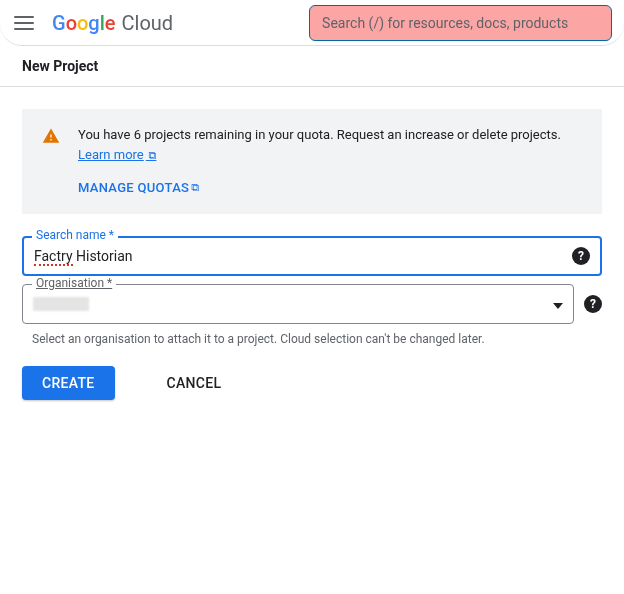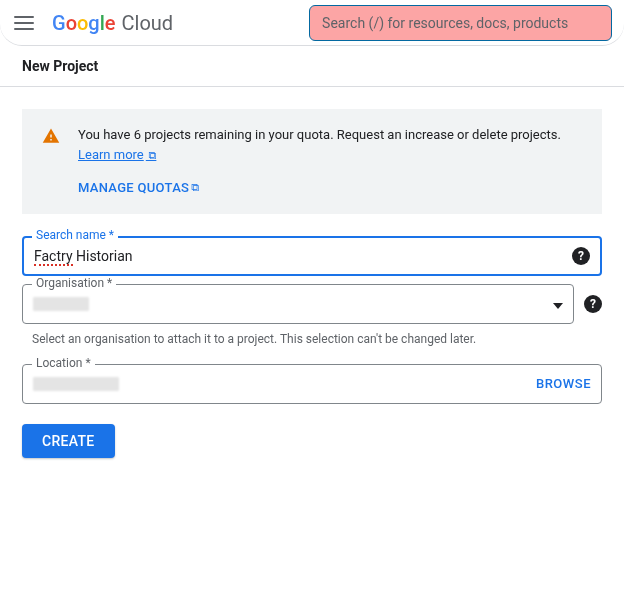--- a/index.html
+++ b/index.html
@@ -16,21 +16,21 @@
 .content { padding: 22px; }
 .notice { background: #f1f3f4; padding: 16px 20px; display: flex; gap: 18px; margin-bottom: 22px; }
 .notice-icon { color: #e37400; font-size: 16px; margin-top: 2px; }
 .notice-body { font-size: 13px; color: #202124; line-height: 1.5; }
 .notice-body a { color: #1a73e8; text-decoration: none; }
 .notice-body a.underline { text-decoration: underline; }
 .ext-icon { font-size: 11px; margin-left: 2px; }
 .manage-link { display: inline-flex; align-items: center; margin-top: 14px; color: #1a73e8; text-decoration: underline; font-weight: 500; font-size: 13px; letter-spacing: 0.3px; justify-content: space-between; }
 .field { margin-bottom: 8px; position: relative; }
 .field-label { position: absolute; top: -8px; left: 10px; background: #fff; padding: 0 4px; font-size: 12px; color: #1a73e8; z-index: 2; }
-.field-label.gray { color: #5f6368; }
+.field-label.gray { color: #5f6368; text-decoration: underline; }
 .input-wrap { border: 2px solid #1a73e8; border-radius: 4px; display: flex; align-items: center; padding: 8px 10px; height: 40px; }
 .input-wrap.gray { border: 1px solid #80868b; }
 .help-icon { width: 18px; height: 18px; background: #202124; color: #fff; border-radius: 50%; display: flex; align-items: center; justify-content: center; font-size: 12px; font-weight: bold; cursor: pointer; }
 .help-icon.outside { margin-left: 10px; }
 .helper { font-size: 12px; color: #5f6368; margin-top: 6px; margin-bottom: 18px; padding-left: 10px; }
 .helper .strong { color: #202124; }
 .helper .edit { color: #1a73e8; font-weight: 500; margin-left: 10px; letter-spacing: 0.5px; cursor: pointer; }
 .org-row { display: flex; align-items: center; }
 .org-row .input-wrap { flex: 1; }
 .dropdown-icon { margin-left: auto; }
@@ -99,28 +99,21 @@
         <div class="redacted"></div>
         <div class="dropdown-icon">
           <svg width="10" height="6" viewBox="0 0 10 6">
               <path fill="#202124" d="M0 0l5 6 5-6z"></path>
             </svg>
         </div>
       </div>
       <div class="help-icon outside">?</div>
     </div>
   </div>
-  <div class="helper">Select an organisation to attach it to a project. This selection can't be changed later.</div>
+  <div class="helper">Select an organisation to attach it to a project. Cloud selection can't be changed later.</div>
 
-  <div class="field">
-    <div class="field-label gray">Location *</div>
-    <div class="input-wrap gray">
-      <div class="redacted wide"></div>
-      <div style="flex:1"></div>
-      <span class="browse">BROWSE</span>
-    </div>
-  </div>
 
   <div class="actions">
     <button class="btn btn-primary">CREATE</button>
+    <button class="btn btn-text">CANCEL</button>
   </div>
 
 </div>
 
 </body></html>

